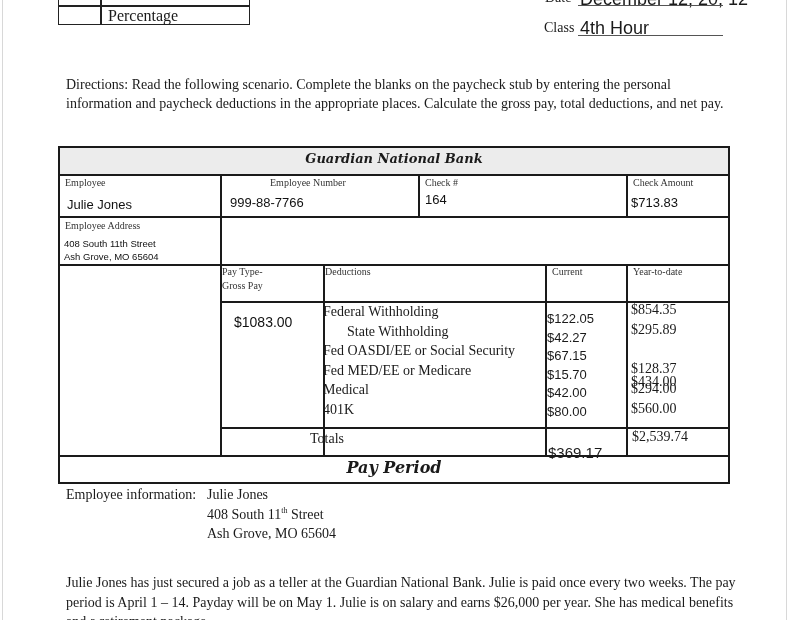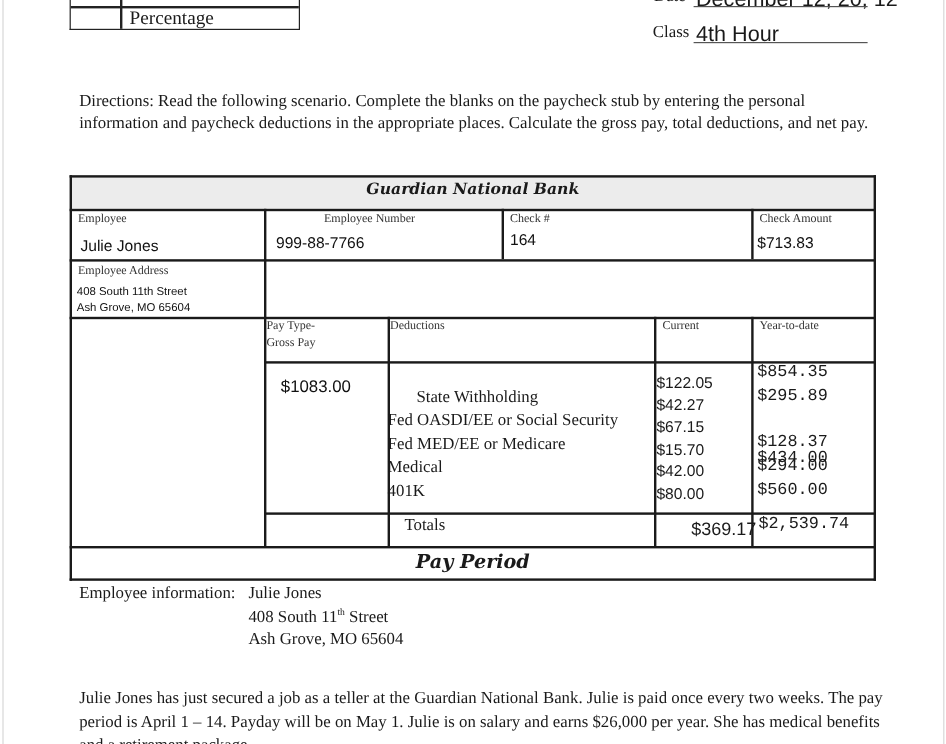--- a/index.html
+++ b/index.html
@@ -28,21 +28,21 @@
 
   
   .stub { position: absolute; left: 58px; top: 146px; width: 672px; height: 292px; }
   .hline { position: absolute; height: 2px; background: #1a1a1a; }
   .vline { position: absolute; width: 2px; background: #1a1a1a; }
   .bank-band { position: absolute; left: 0; top: 0; width: 672px; height: 28px; background: #ececec; }
   .cell-label { position: absolute; font-size: 10px; color: #333; white-space: nowrap; }
   .cell-value { position: absolute; font-size: 13px; white-space: nowrap; font-family: "Liberation Sans", "DejaVu Sans", sans-serif; color: #111; }
   .deduction-item { position: absolute; font-size: 14px; white-space: nowrap; line-height: 19.6px; }
   .cur-item { position: absolute; font-size: 13px; white-space: nowrap; font-family: "Liberation Sans", "DejaVu Sans", sans-serif; }
-  .ytd-item { position: absolute; font-size: 14px; white-space: nowrap; font-family: Liberation Mono, monospace; }
+  .ytd-item { position: absolute; font-size: 14px; white-space: nowrap; }
 
   .info-block { position: absolute; font-size: 14px; line-height: 19.5px; white-space: nowrap; }
   .scenario { position: absolute; left: 66px; top: 573px; width: 680px; font-size: 14px; line-height: 19.5px; }
   sup { font-size: 8px; vertical-align: super; line-height: 0; }
 </style>
 </head>
 <body>
 
 <div class="page-edge-left"></div>
 <div class="page-edge-right"></div>
@@ -100,42 +100,43 @@
   <span class="cell-value" style="left:6px; top:105px; font-size:9.5px;">Ash Grove, MO 65604</span>
 
   <span class="cell-label" style="left:164px; top:120px;">Pay Type-</span>
   <span class="cell-label" style="left:164px; top:134px;">Gross Pay</span>
   <span class="cell-label" style="left:267px; top:120px;">Deductions</span>
   <span class="cell-label" style="left:494px; top:120px;">Current</span>
   <span class="cell-label" style="left:575px; top:120px;">Year-to-date</span>
 
   <span class="cell-value" style="left:176px; top:168px; font-size:14px;">$1083.00</span>
 
+  <span class="deduction-item" style="left:265px; top:156px;">Federal Withholding</span>
   <span class="deduction-item" style="left:265px; top:175.6px;margin-left:24px;">State Withholding</span>
   <span class="deduction-item" style="left:265px; top:195.2px;">Fed OASDI/EE or Social Security</span>
   <span class="deduction-item" style="left:265px; top:214.8px;">Fed MED/EE or Medicare</span>
   <span class="deduction-item" style="left:265px; top:234.4px;">Medical</span>
   <span class="deduction-item" style="left:265px; top:254px;">401K</span>
 
   <span class="cur-item" style="left:489px; top:165px;">$122.05</span>
   <span class="cur-item" style="left:489px; top:183.5px;">$42.27</span>
   <span class="cur-item" style="left:489px; top:202px;">$67.15</span>
   <span class="cur-item" style="left:489px; top:220.5px;">$15.70</span>
   <span class="cur-item" style="left:489px; top:239px;">$42.00</span>
   <span class="cur-item" style="left:489px; top:257.5px;">$80.00</span>
 
   <span class="ytd-item" style="left:573px; top:156px;">$854.35</span>
   <span class="ytd-item" style="left:573px; top:175.8px;">$295.89</span>
   <span class="ytd-item" style="left:573px; top:188px;margin-top:40px;">$434.00</span>
   <span class="ytd-item" style="left:573px; top:215.4px;">$128.37</span>
   <span class="ytd-item" style="left:573px; top:235.2px;">$294.00</span>
   <span class="ytd-item" style="left:573px; top:255px;">$560.00</span>
 
-  <span class="deduction-item" style="left:279px; top:283px;">Totals</span>
-  <span class="cur-item" style="left:490px; top:287px; font-size:15px;margin-left:28px;">$369.17</span>
+  <span class="deduction-item" style="left:252px; top:283px;">Totals</span>
+  <span class="cur-item" style="left:490px; top:298px; font-size:15px;">$369.17</span>
   <span class="ytd-item" style="left:574px; top:283px;">$2,539.74</span>
 
   <span class="abs script" style="left:0; width:672px; text-align:center; top:312px; font-size:16px;">Pay Period</span>
 </div>
 
 <span class="info-block" style="left:66px; top:485px;">Employee information:</span>
 <div class="info-block" style="left:207px; top:485px;">
   <div>Julie Jones</div>
   <div><span>408 South 11</span><sup>th</sup><span> Street</span></div>
   <div>Ash Grove, MO  65604</div>

